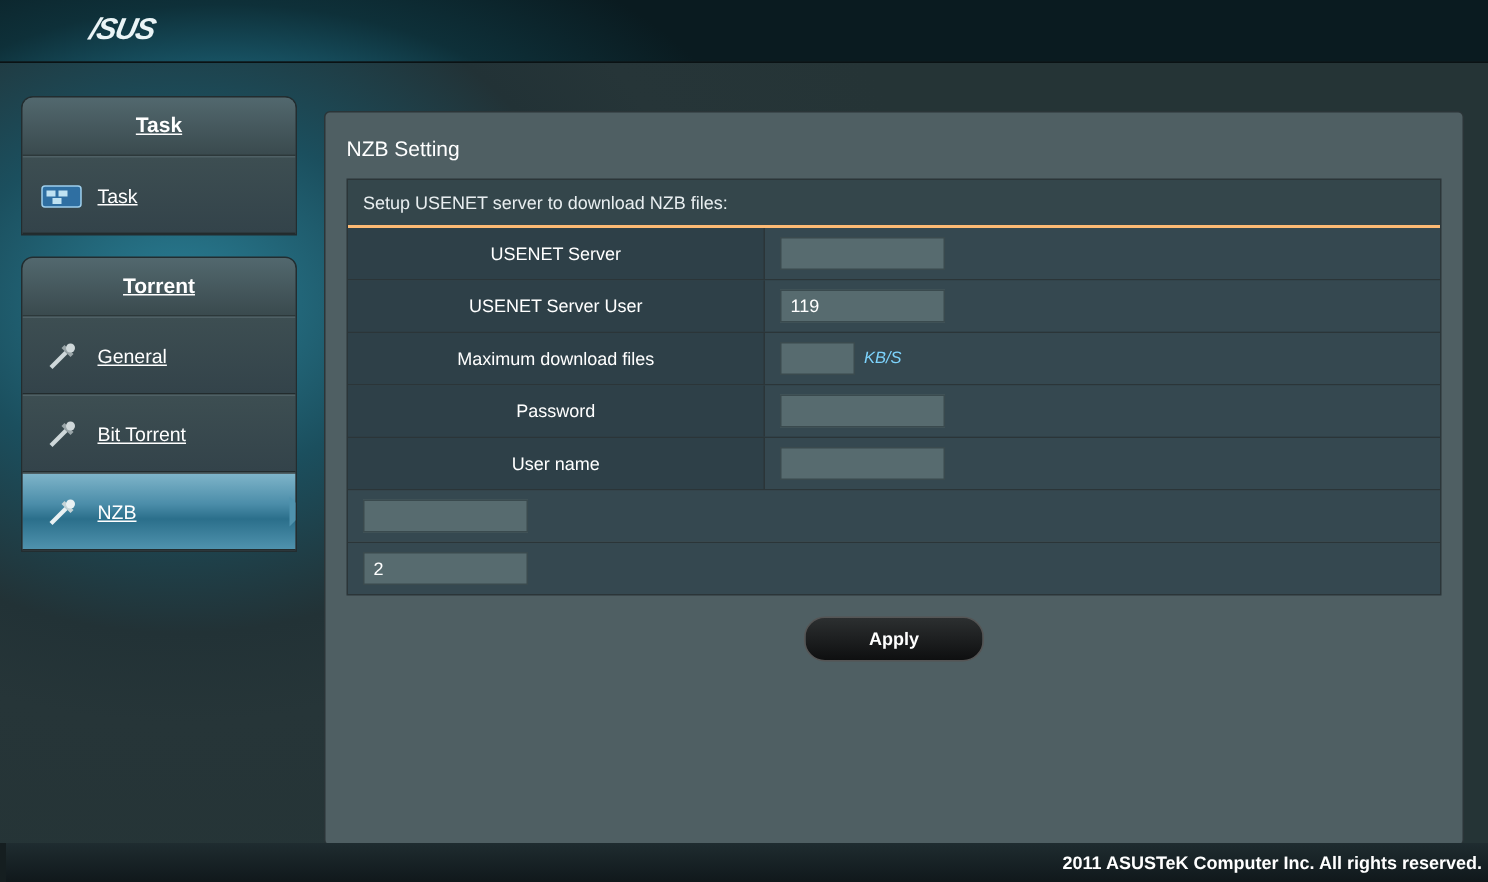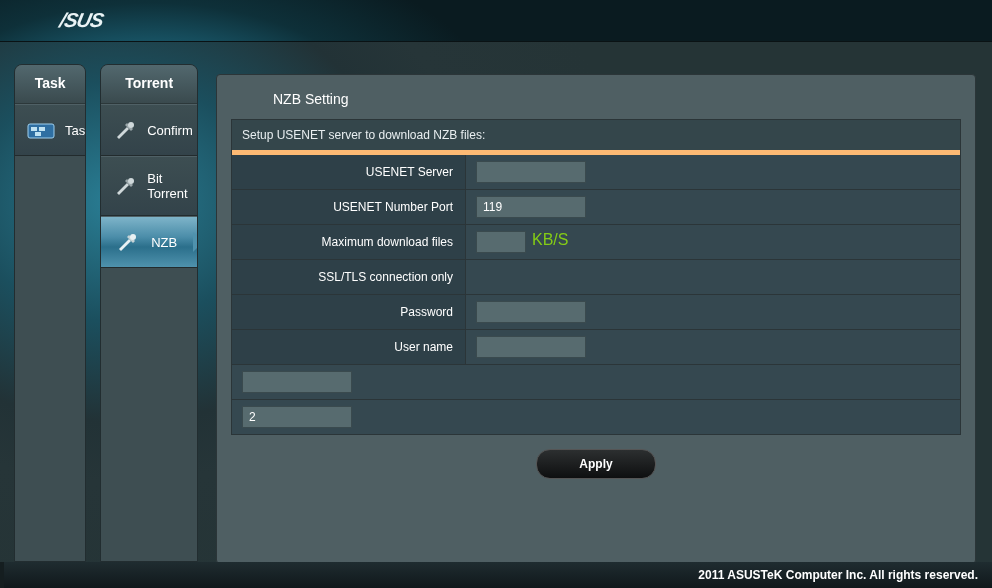--- a/index.html
+++ b/index.html
@@ -33,21 +33,23 @@
     position: absolute;
     top: 42px; left: 0; right: 0; bottom: 26px;
     display: flex;
     background: radial-gradient(ellipse 500px 400px at 120px 160px, #2a7f96 0%, #1b4f5e 30%, #223236 55%, #263538 70%, #253436 100%);
     padding-top: 22px;
   }
   .sidebar {
     width: 198px;
     padding-left: 14px;
     display: flex;
+    flex-direction: column;
     gap: 14px;
+    text-decoration: underline;
   }
   .side-section {
     background: #3e4e52;
     border: 1px solid #222d30;
     border-radius: 8px 8px 0 0;
     overflow: hidden;
   }
   .side-header {
     background: linear-gradient(#52686e, #3a4a4e);
     text-align: center;
@@ -92,68 +94,67 @@
     background: #4f5f63;
     border: 1px solid #2b3538;
     border-radius: 4px;
     padding: 0;
     height: 490px;
   }
   .panel-title {
     padding: 16px 14px 12px 14px;
     font-size: 14px;
     color: #fff;
-    margin-left: 42px;
   }
   .form-box {
     margin: 0 14px;
     border: 1px solid #2b3538;
   }
   .form-caption {
     background: #34464b;
     color: #e8eef0;
     font-size: 12px;
     padding: 8px 10px;
-    border-bottom: 5px solid #fdba74;
+    border-bottom: 2px solid #fdba74;
   }
   .form-row {
     display: flex;
     border-bottom: 1px solid #2b3538;
     background: #2e4048;
   }
   .form-row:last-child { border-bottom: none; }
   .form-label {
-    width: 234px;
-    text-align: right;
+    width: 278px;
+    text-align: center;
     padding: 10px 12px;
     font-size: 12px;
     color: #fff;
     border-right: 1px solid #2b3538;
     background: #2e4048;
   }
   .form-field {
     flex: 1;
     padding: 6px 10px;
     display: flex;
-    align-items: flex-start;
+    align-items: center;
     gap: 6px;
     background: #354850;
   }
   .form-field input[type=text],
   .form-field input[type=password] {
     width: 110px;
     height: 22px;
     background: #576b6f;
     border: 1px solid #3a4a4e;
     color: #fff;
     padding: 2px 6px;
     font-size: 12px;
   }
   .form-field input.narrow { width: 50px; }
-  .unit { font-size: 16px; color: #84cc16; }
+  .unit { font-size: 11px; color: #7dd3fc; font-style: italic; }
   .apply-row {
     text-align: center;
     padding: 14px 0;
   }
   .apply-btn {
     display: inline-block;
     min-width: 120px;
     padding: 7px 30px;
     background: linear-gradient(#2c2f30, #0e0f10);
     color: #fff;
@@ -166,21 +167,21 @@
   .footer {
     position: absolute;
     bottom: 0; left: 4px; right: 0;
     height: 26px;
     background: linear-gradient(#1f2c30, #10181b);
     color: #fff;
     font-size: 12px;
     display: flex;
     align-items: center;
     justify-content: flex-end;
-    padding-right: 14px;
+    padding-right: 4px;
     font-weight: bold;
   }
 </style>
 </head>
 <body>
 
 <div class="topbar">
   <div class="logo">/SUS</div>
 </div>
 
@@ -207,21 +208,21 @@
       <div class="side-header">Torrent</div>
 
       <div class="side-item">
         <span class="side-icon">
           <svg width="24" height="22" viewBox="0 0 24 22">
             <path d="M4 18 L14 8 L16 10 L6 20 Z" fill="#cfd8da"></path>
             <path d="M14 4 L20 10 L18 12 L12 6 Z" fill="#9aa6a9"></path>
             <circle cx="18" cy="6" r="3" fill="#cfd8da"></circle>
           </svg>
         </span>
-        <span>Confirm</span>
+        <span>General</span>
       </div>
 
       <div class="side-item">
         <span class="side-icon">
           <svg width="24" height="22" viewBox="0 0 24 22">
             <path d="M4 18 L14 8 L16 10 L6 20 Z" fill="#cfd8da"></path>
             <path d="M14 4 L20 10 L18 12 L12 6 Z" fill="#9aa6a9"></path>
             <circle cx="18" cy="6" r="3" fill="#cfd8da"></circle>
           </svg>
         </span>
@@ -250,38 +251,34 @@
         <div class="form-caption">Setup USENET server to download NZB files:</div>
 
         <div class="form-row">
           <div class="form-label">USENET Server</div>
           <div class="form-field">
             <input type="text" value="" style="">
           </div>
         </div>
 
         <div class="form-row">
-          <div class="form-label">USENET Number Port</div>
+          <div class="form-label">USENET Server User</div>
           <div class="form-field">
             <input type="text" value="119" style="">
           </div>
         </div>
 
         <div class="form-row">
           <div class="form-label">Maximum download files</div>
           <div class="form-field">
             <input type="text" class="narrow" value="" style="">
             <span class="unit">KB/S</span>
           </div>
         </div>
 
-        <div class="form-row">
-          <div class="form-label">SSL/TLS connection only</div>
-          <div class="form-field"></div>
-        </div>
 
         <div class="form-row">
           <div class="form-label">Password</div>
           <div class="form-field">
             <input type="password" value="" style="">
           </div>
         </div>
 
         <div class="form-row">
           <div class="form-label">User name</div>

